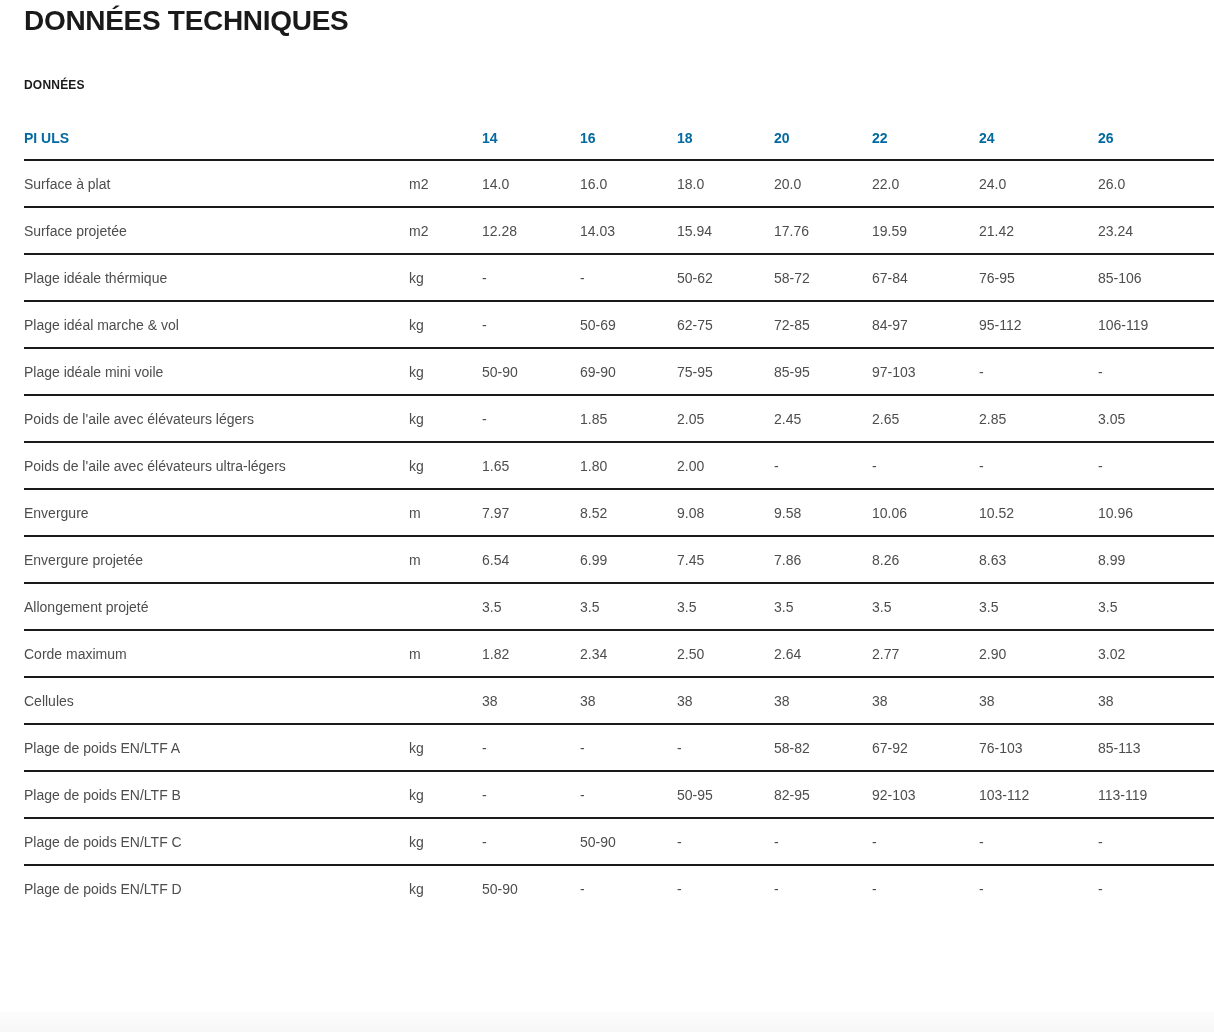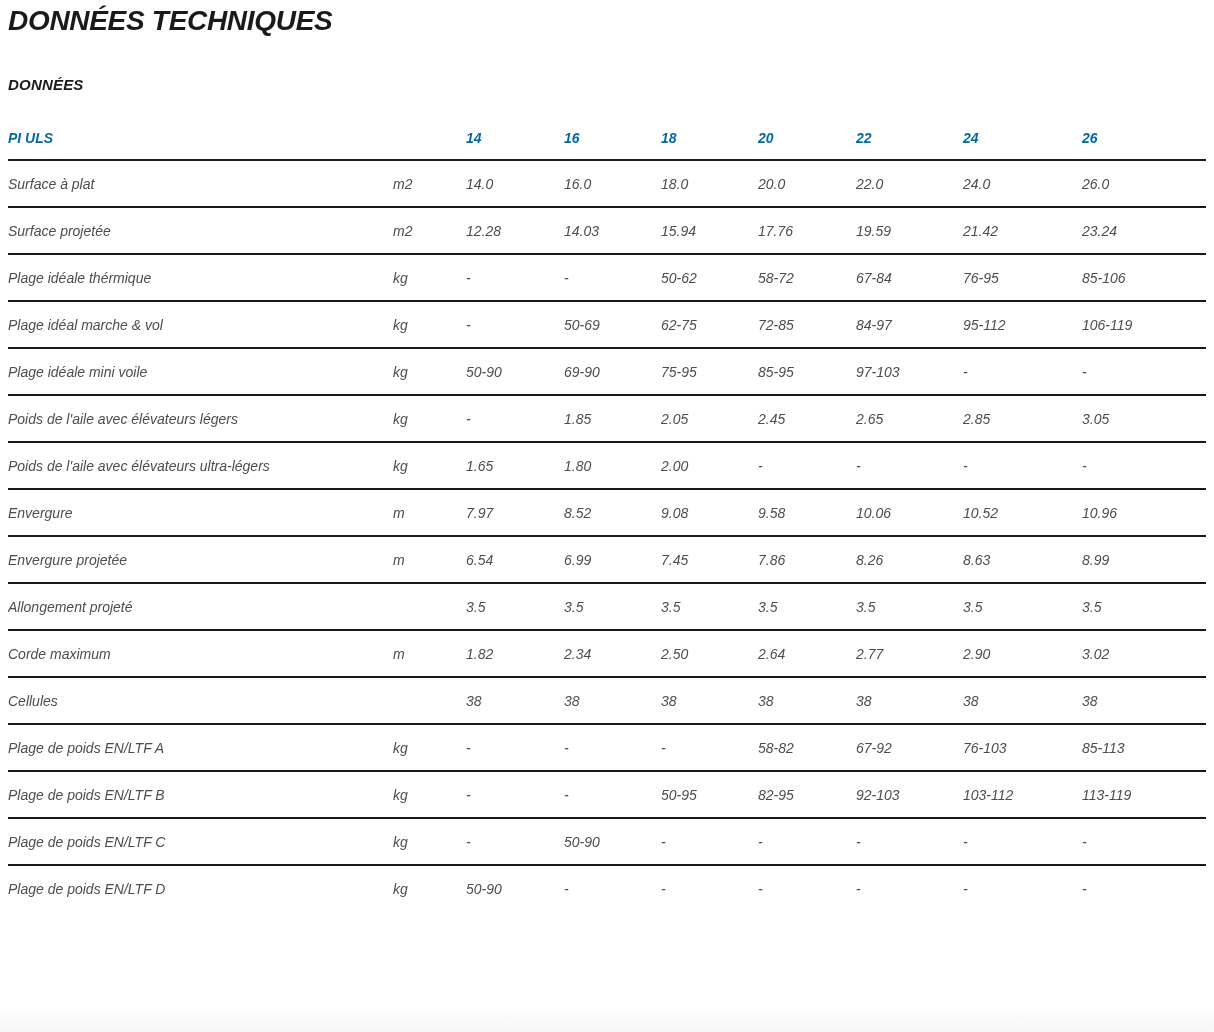--- a/index.html
+++ b/index.html
@@ -10,34 +10,33 @@
   }
   body {
     width: 1214px;
     height: 1032px;
     font-family: "Liberation Sans", "DejaVu Sans", sans-serif;
     color: #4d4d4d;
     position: relative;
     overflow: hidden;
   }
   .page {
-    padding: 0 8px;
-    font-style: italic;
+    padding: 0 24px;
   }
   .page-title {
     margin: 4px 0 0 0;
     font-size: 28px;
     line-height: 34px;
     font-weight: 600;
     letter-spacing: -0.3px;
     color: #1a1a1a;
   }
   .section-title {
     margin: 38px 0 0 0;
-    font-size: 15px;
+    font-size: 12px;
     line-height: 18px;
     font-weight: 700;
     letter-spacing: 0.2px;
     color: #1a1a1a;
   }
   table.tech-table {
     margin-top: 36px;
     width: 1198px;
     border-collapse: collapse;
     table-layout: fixed;

